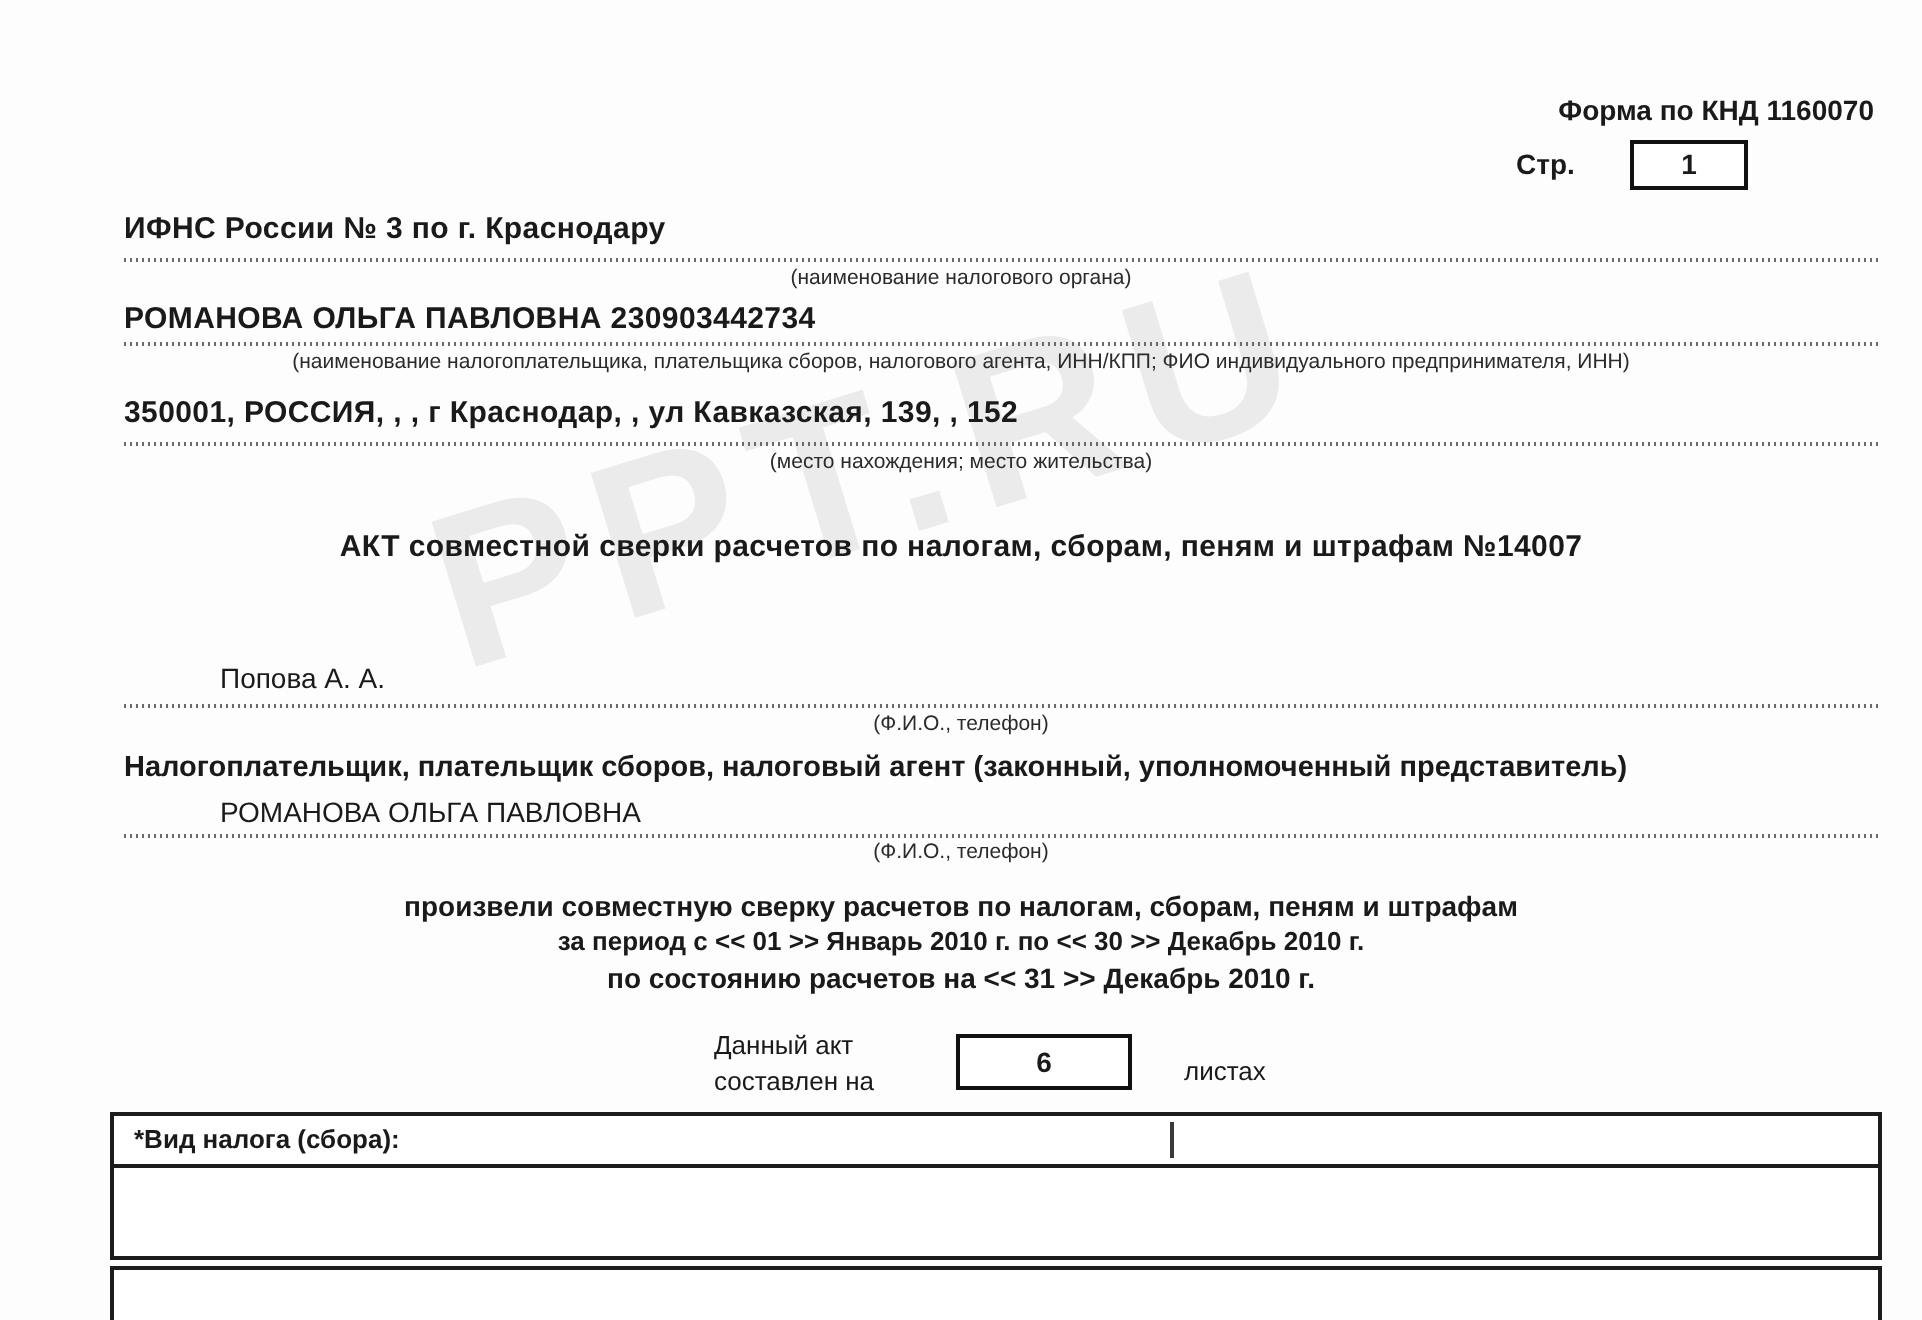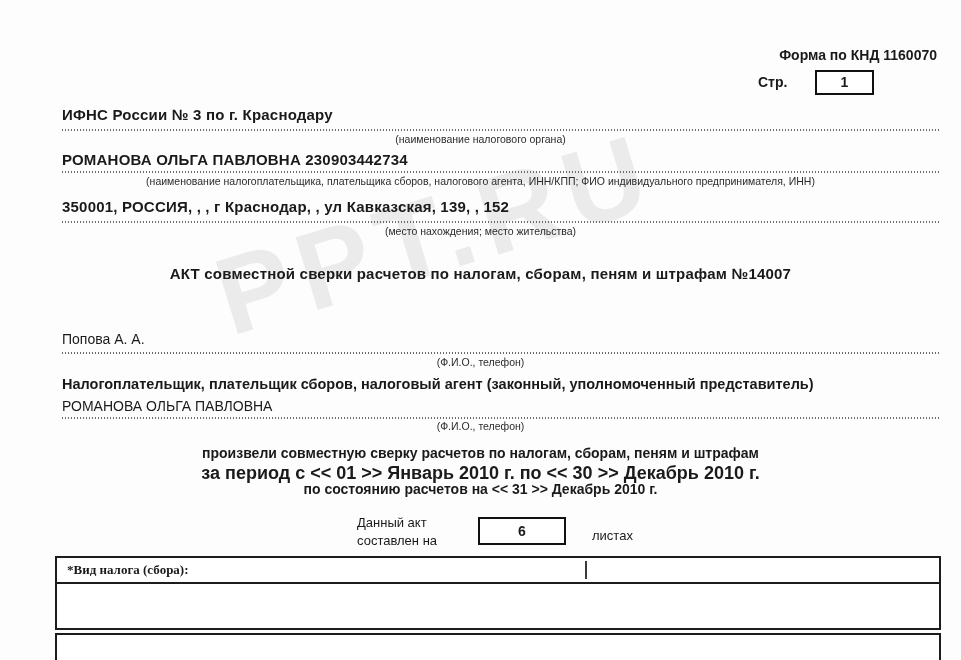--- a/index.html
+++ b/index.html
@@ -7,21 +7,21 @@
     position:relative;
     width:961px;height:660px;
     background:#fdfdfd;
     font-family:"Liberation Sans", sans-serif;
     color:#1a1a1a;
     overflow:hidden;
   }
   .abs{position:absolute;white-space:nowrap;}
   .b{font-weight:bold;text-align:right;}
   .main{font-size:15px;letter-spacing:0.2px;}
-  .name{font-size:14px;}
+  .name{font-size:14px;margin-left:48px;}
   .caption{font-size:10.5px;color:#2b2b2b;text-align:center;}
   .dotted{
     position:absolute;height:2px;
     background-image:repeating-linear-gradient(90deg,#6a6a6a 0 1px,transparent 1px 3px);
   }
   .center{left:0;width:961px;text-align:center;white-space:nowrap;}
   .numbox{
     position:absolute;
     border:2.5px solid #111;
     background:#fff;
@@ -86,31 +86,31 @@
   <div class="abs name" style="left:62px;top:331px;">Попова А. А.</div>
   <div class="dotted" style="left:62px;top:352px;width:878px;"></div>
   <div class="abs caption center" style="top:356px;">(Ф.И.О., телефон)</div>
 
   <div class="abs name" style="left:62px;top:398px;">РОМАНОВА ОЛЬГА ПАВЛОВНА</div>
   <div class="abs b" style="left:62px;top:376px;font-size:14.5px;">Налогоплательщик, плательщик сборов,  налоговый агент (законный, уполномоченный представитель)</div>
   <div class="dotted" style="left:62px;top:417px;width:878px;"></div>
   <div class="abs caption center" style="top:420px;">(Ф.И.О., телефон)</div>
 
   <div class="abs b center" style="top:445px;font-size:14px;">произвели совместную сверку расчетов по налогам, сборам, пеням и штрафам</div>
-  <div class="abs b center" style="top:463px;font-size:18px;">за период с   &lt;&lt; 01 &gt;&gt;   Январь   2010 г.     по    &lt;&lt; 30 &gt;&gt;   Декабрь   2010 г.</div>
+  <div class="abs b center" style="top:463px;font-size:13px;">за период с   &lt;&lt; 01 &gt;&gt;   Январь   2010 г.     по    &lt;&lt; 30 &gt;&gt;   Декабрь   2010 г.</div>
   <div class="abs b center" style="top:481px;font-size:14px;">по состоянию расчетов на   &lt;&lt; 31 &gt;&gt;   Декабрь 2010 г.</div>
 
   <div class="abs" style="left:357px;top:514px;font-size:13px;line-height:18px;white-space:normal;">
     <span style="display:block;">Данный акт</span>
     <span style="display:block;">составлен на</span>
   </div>
   <div class="numbox" style="left:478px;top:517px;width:84px;height:24px;line-height:24px;border-width:2px;">6</div>
   <div class="abs" style="left:592px;top:528px;font-size:13px;">листах</div>
 
-  <div class="tbl" style="top:556px;font-family:Liberation Serif, serif;">
+  <div class="tbl" style="top:556px;">
     <div class="tbl-row1">
       <div class="tbl-label">*Вид налога (сбора):</div>
       <div class="tbl-divider"></div>
     </div>
     <div class="tbl-row2"></div>
   </div>
 
   <div class="tbl" style="top:633px;height:40px;border-bottom:none;"></div>
 
 </div>

